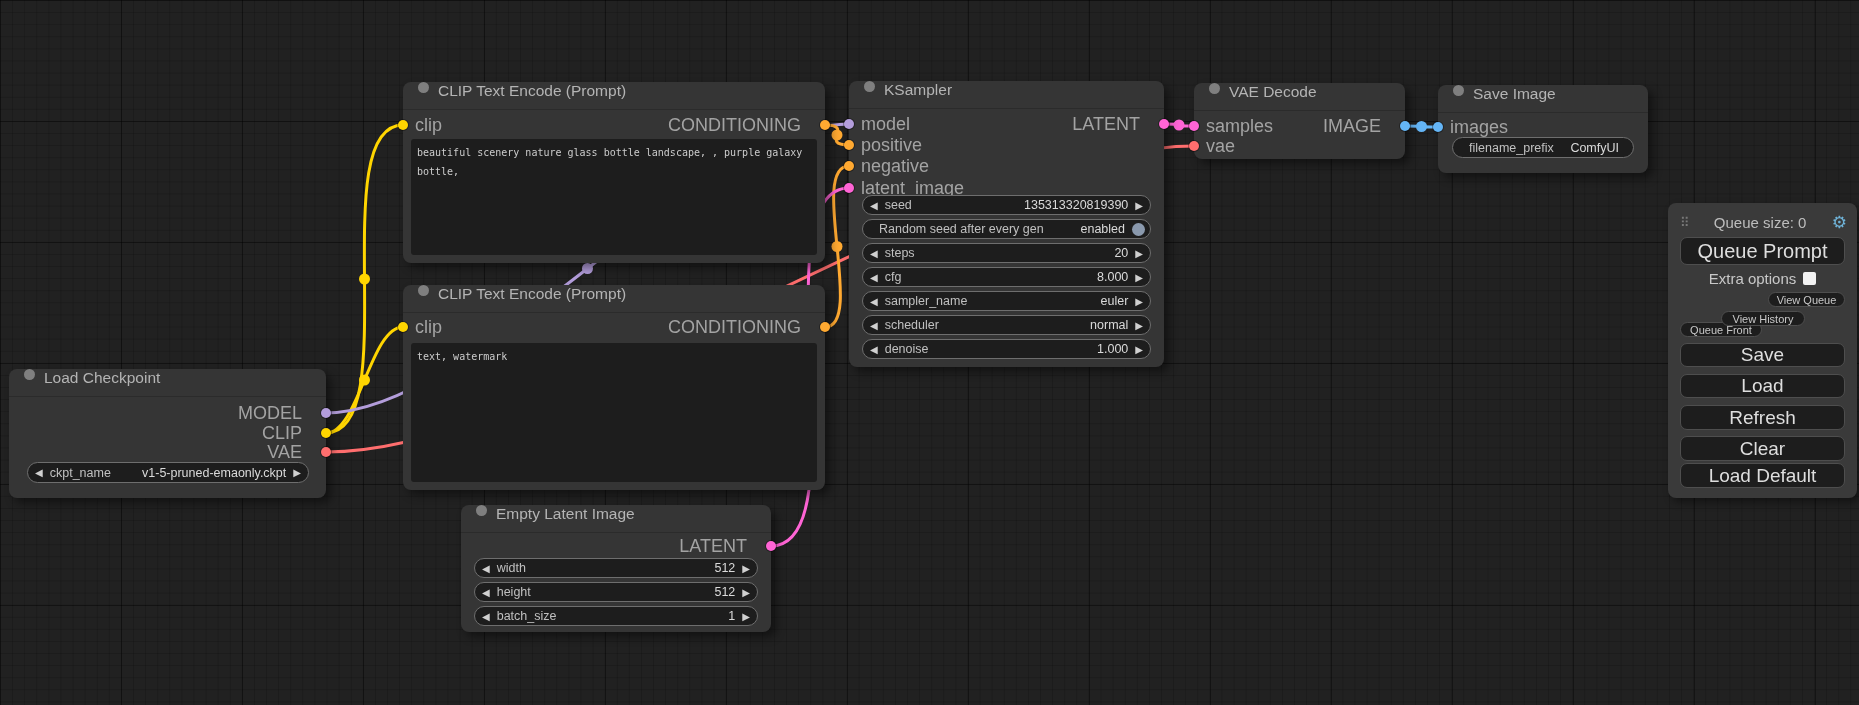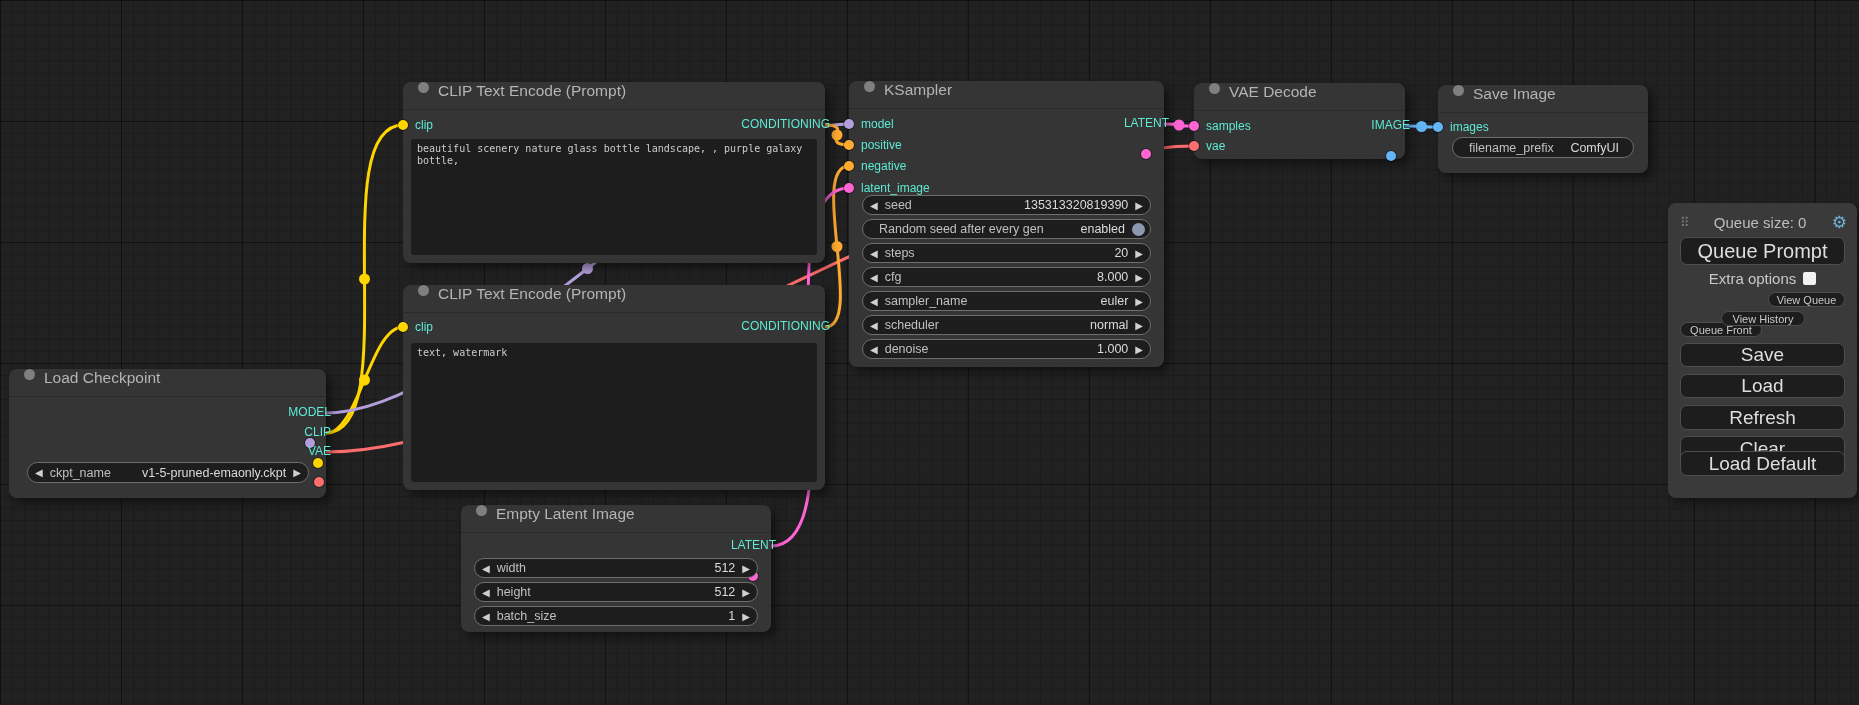--- a/index.html
+++ b/index.html
@@ -22,36 +22,36 @@
     box-shadow:5px 5px 10px rgba(0,0,0,.45);
   }
   .node-title {
     height:28px; display:flex; align-items:flex-start; padding:0 10px;
     border-bottom:1px solid rgba(0,0,0,.18); border-radius:8px 8px 0 0;
   }
   .tdot { width:11px; height:11px; border-radius:50%; background:#7f7f7f; margin:0 9px 0 5px; flex:0 0 auto; }
   .ttext { color:#b4b4b4; font-size:15.5px; white-space:nowrap; }
   .slot { position:absolute; height:16px; display:flex; align-items:center; gap:7px; }
   .slot.in  { left:-5px; }
-  .slot.out { right:-5px; flex-direction:column;gap:19px; }
+  .slot.out { right:-5px; flex-direction:row;gap:19px; }
   .pdot { width:10px; height:10px; border-radius:50%; flex:0 0 auto; box-shadow:0 0 0 1px rgba(0,0,0,.35); }
-  .slabel { color:#5eead4; font-size:12px; white-space:nowrap; }
+  .slabel { color:#a3a3a3; font-size:18px; white-space:nowrap; }
   .widget {
     position:absolute; background:#1d1d1d; border:1px solid #6e6e6e; border-radius:11px;
     display:flex; align-items:center; font-size:12.5px; color:#c0c0c0; overflow:hidden;
   }
   .warrow { color:#d0d0d0; font-size:10px; padding:0 7px; flex:0 0 auto; cursor:pointer; }
   .wlabel { white-space:nowrap; flex:1 1 auto; }
   .wlabel.padded { padding-left:16px; }
   .wvalue { color:#dadada; white-space:nowrap; text-align:right; flex:0 0 auto; }
   .wvalue.endpad { padding-right:14px; }
   .toggle-dot { width:13px; height:13px; border-radius:50%; margin:0 5px 0 7px; flex:0 0 auto; }
   .ntext {
     position:absolute; background:#1d1d1d; border-radius:3px;
-    font-family:"DejaVu Sans Mono", monospace; font-size:10px; line-height:12px;
+    font-family:"DejaVu Sans Mono", monospace; font-size:10px; line-height:19px;
     color:#cccccc; padding:4px 6px; white-space:pre-wrap; word-break:break-word; cursor:text;
   }
   .qpanel {
     position:absolute; left:1668px; top:203px; width:189px; height:295px; z-index:3;
     background:#3a3a3a; border-radius:8px; box-shadow:4px 4px 9px rgba(0,0,0,.45);
   }
   .qheader { position:absolute; top:8px; left:0; width:100%; height:22px; display:flex; align-items:center; }
   .qhandle { color:#787878; font-size:13px; margin-left:12px; letter-spacing:-1px; cursor:grab; }
   .qsize { flex:1; text-align:center; color:#bdbdbd; font-size:15px; }
   .qgear { font-size:17px; margin-right:10px; cursor:pointer; }
@@ -288,14 +288,14 @@
     <span class="extra-label">Extra options</span>
     <span class="qcheck"></span>
   </div>
   <div class="qbtn small" style="left:12px; width:82px; top:100px; height:15px;margin-top:19px;">Queue Front</div>
   <div class="qbtn small" style="left:100px; width:77px; top:89px; height:15px;">View Queue</div>
   <div class="qbtn small" style="left:53px; width:84px; top:108px; height:15px;">View History</div>
   <div class="qbtn" style="top:140px; height:24px;">Save</div>
   <div class="qbtn" style="top:171px; height:24px;">Load</div>
   <div class="qbtn" style="top:202px; height:25px;">Refresh</div>
   <div class="qbtn" style="top:233px; height:25px;">Clear</div>
-  <div class="qbtn" style="top:248px; height:25px;">Load Default</div>
+  <div class="qbtn" style="top:260px; height:25px;">Load Default</div>
 </div>
 
 </body></html>

